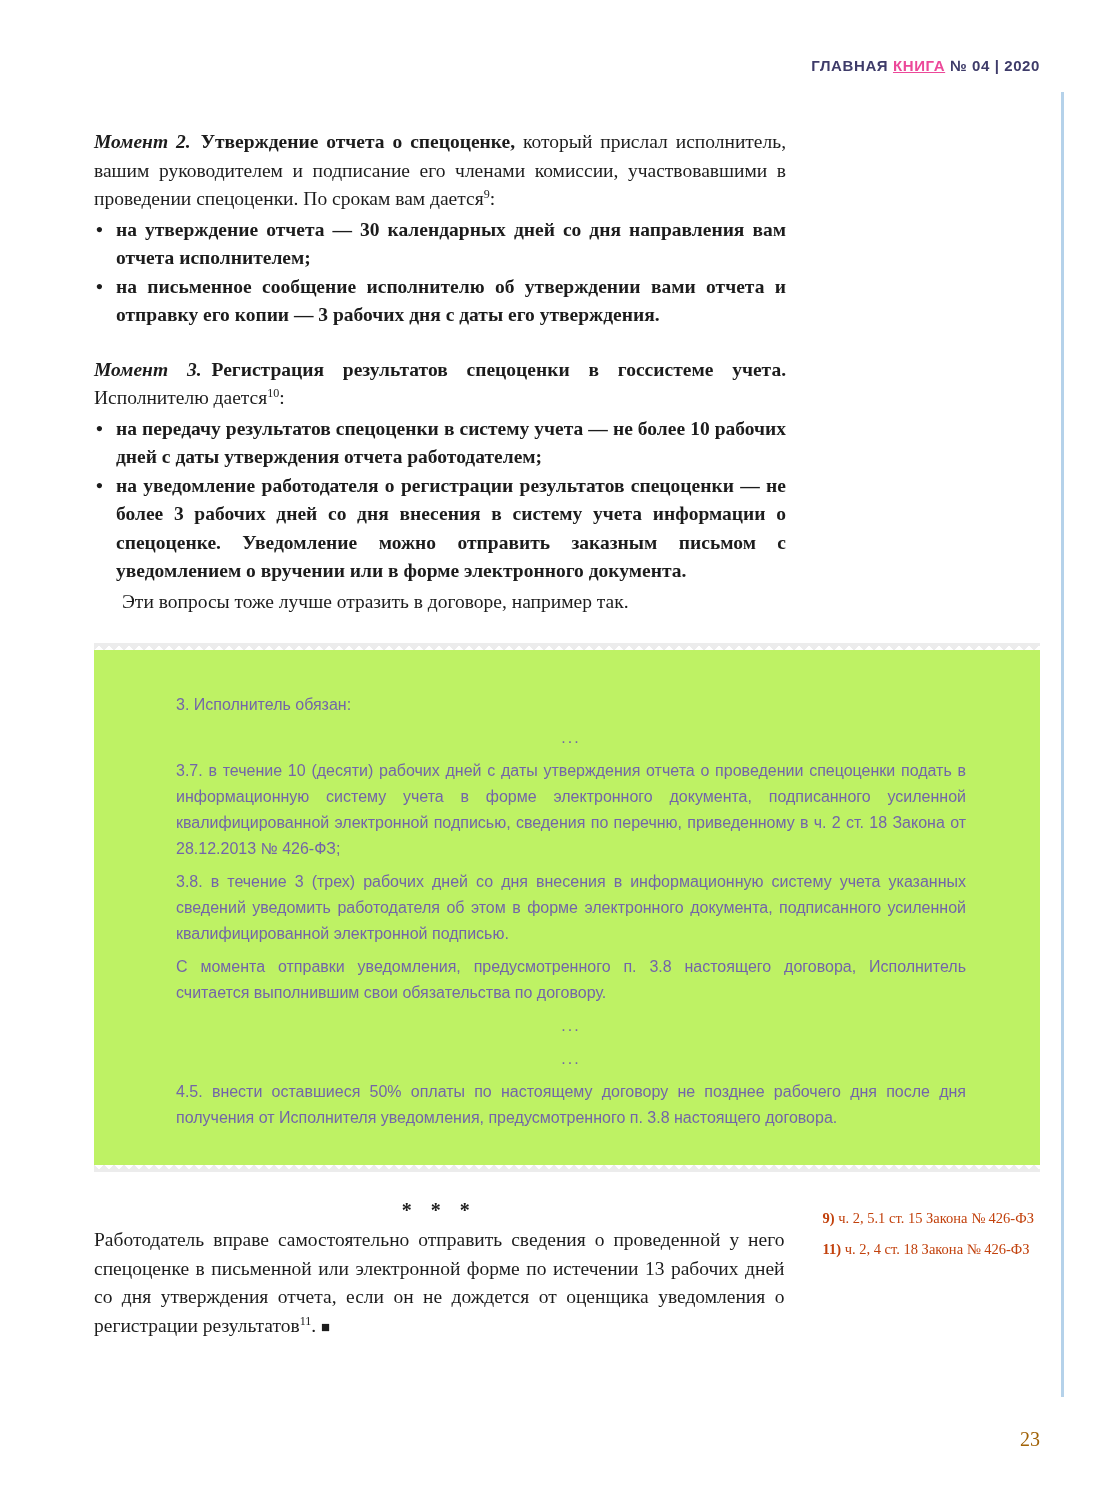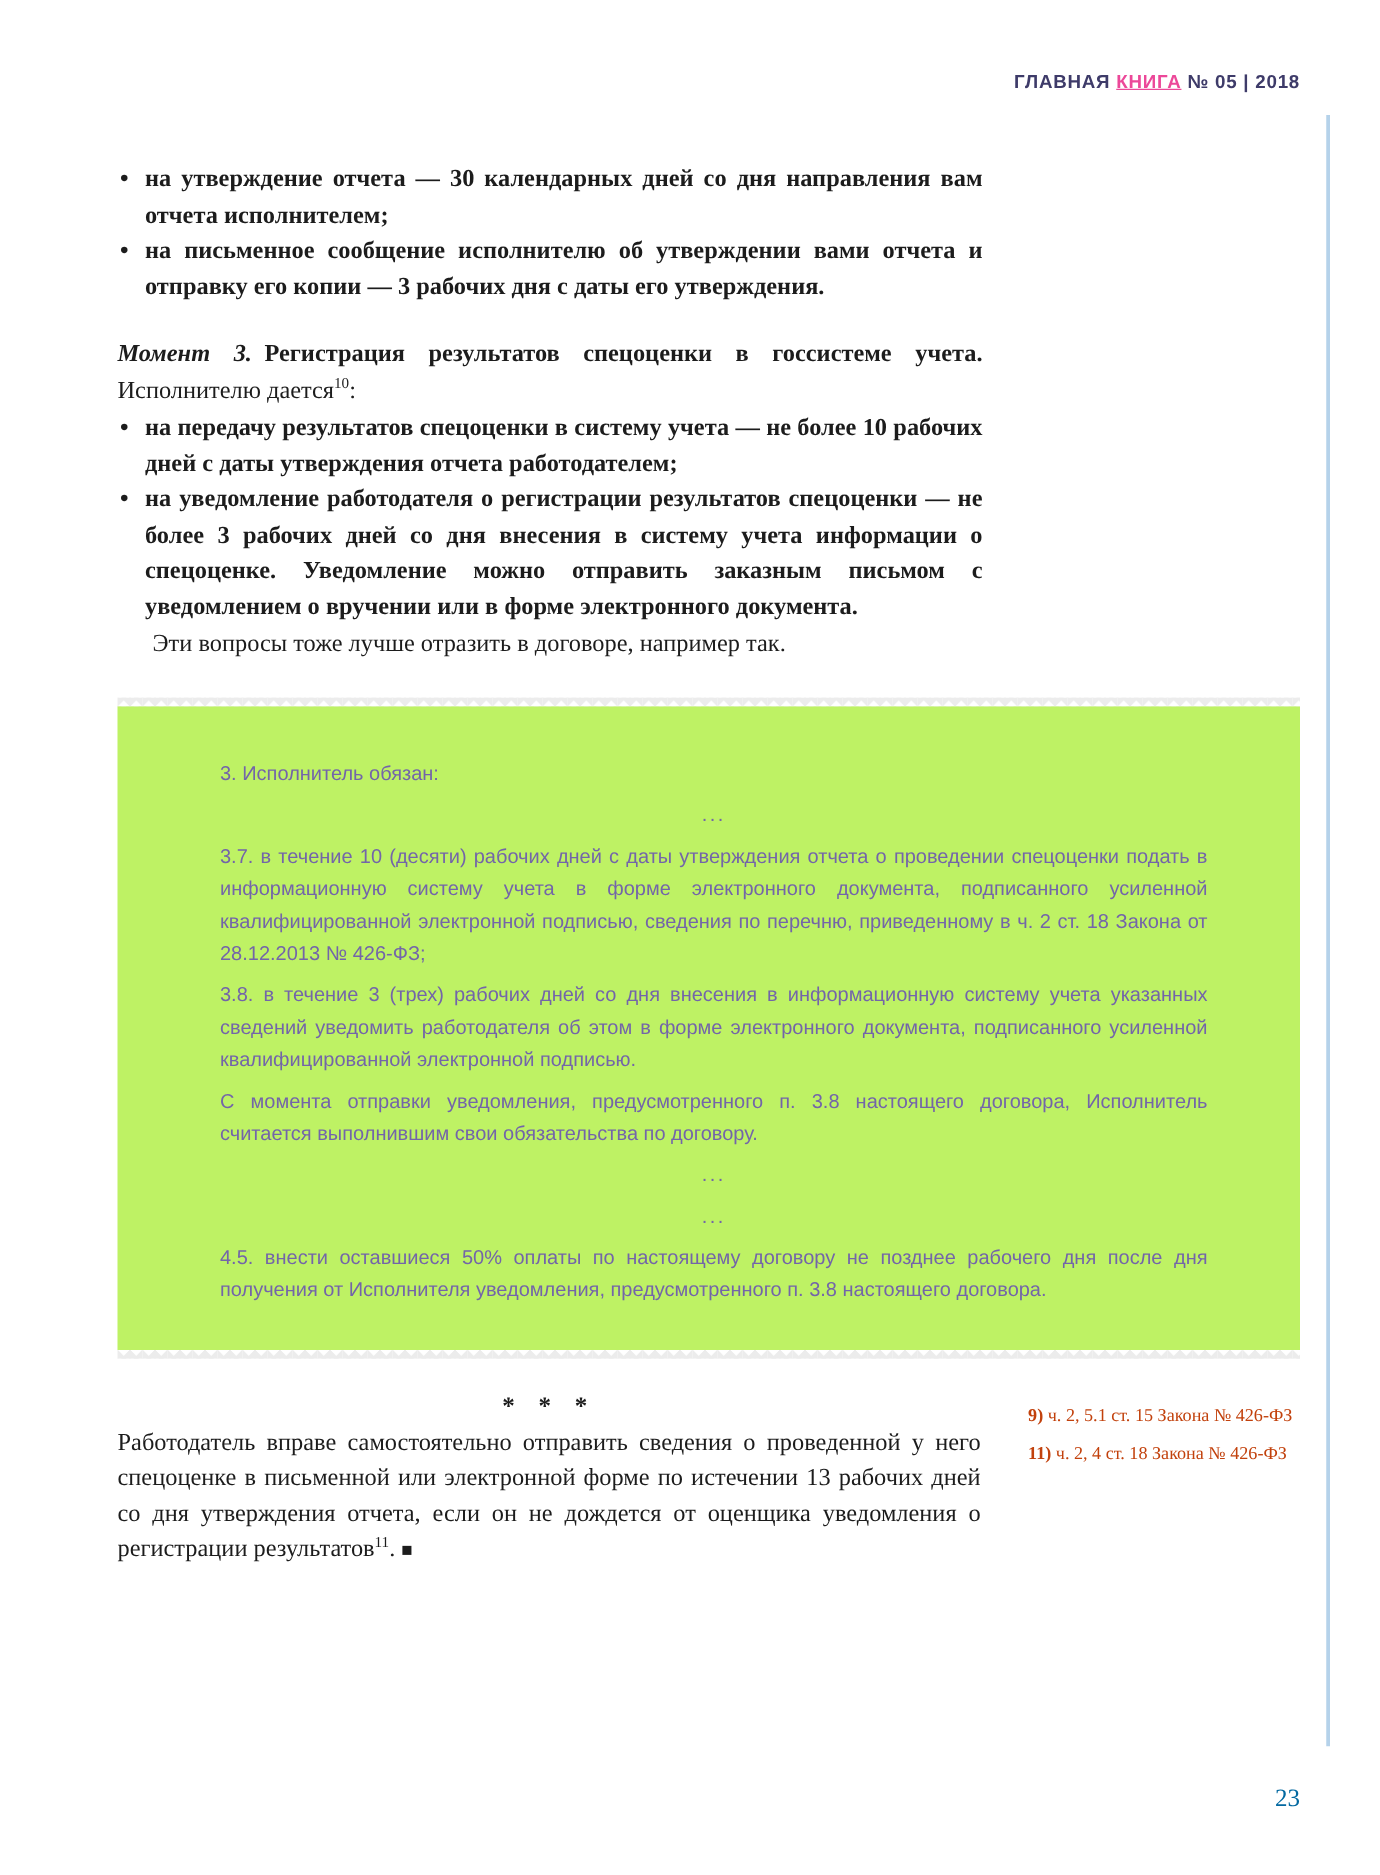--- a/index.html
+++ b/index.html
@@ -89,37 +89,38 @@
 
   .footnotes {
     margin-left: 38px; width: 218px; padding-top: 10px;
     font-size: 14.5px; line-height: 19.5px; color: #c2410c;
   }
   .footnotes .fn { margin-bottom: 11px; }
   .fn-num { font-weight: bold; }
 
   .page-number {
     position: absolute; right: 64px; top: 1428px;
-    font-size: 20px; color: #0369a1;
+    font-size: 20px; color: #a16207;
   }
 </style>
 </head>
 <body>
 
 <div class="page">
 
   <div class="header">
-    <span>ГЛАВНАЯ </span><span class="accent">КНИГА</span><span> № 05 | 2018</span>
+    <span>ГЛАВНАЯ </span><span class="accent">КНИГА</span><span> № 04 | 2020</span>
   </div>
 
   <div class="edge-line"></div>
 
   <div class="content">
 
     <section class="moment">
+      <p class="bodytext"><span class="mlabel">Момент 2.</span><span class="mtitle">Утверждение отчета о спецоценке,</span><span> который прислал исполнитель, вашим руководителем и подписание его членами комиссии, участвовавшими в проведении спецоценки. По срокам вам дается</span><sup>9</sup><span>:</span></p>
       <ul class="bullets bodytext">
         <li>на утверждение отчета — 30 календарных дней со дня направления вам отчета исполнителем;</li>
         <li>на письменное сообщение исполнителю об утверждении вами отчета и отправку его копии — 3 рабочих дня с даты его утверждения.</li>
       </ul>
     </section>
 
     <section class="moment">
       <p class="bodytext"><span class="mlabel">Момент 3.</span><span class="mtitle">Регистрация результатов спецоценки в госсистеме учета.</span><span> Исполнителю дается</span><sup>10</sup><span>:</span></p>
       <ul class="bullets bodytext">
         <li>на передачу результатов спецоценки в систему учета — не более 10 рабочих дней с даты утверждения отчета работодателем;</li>

